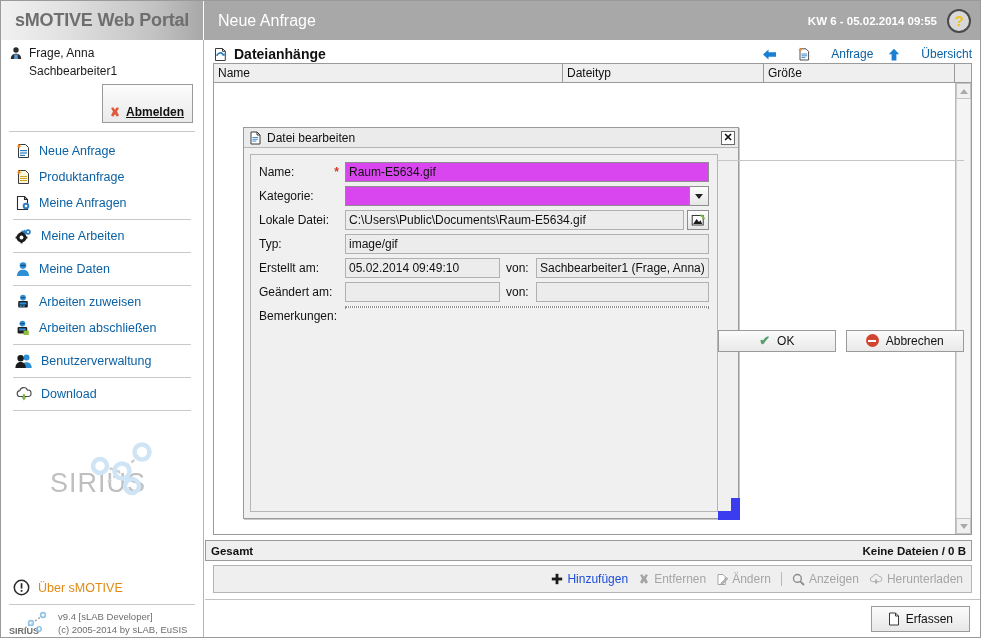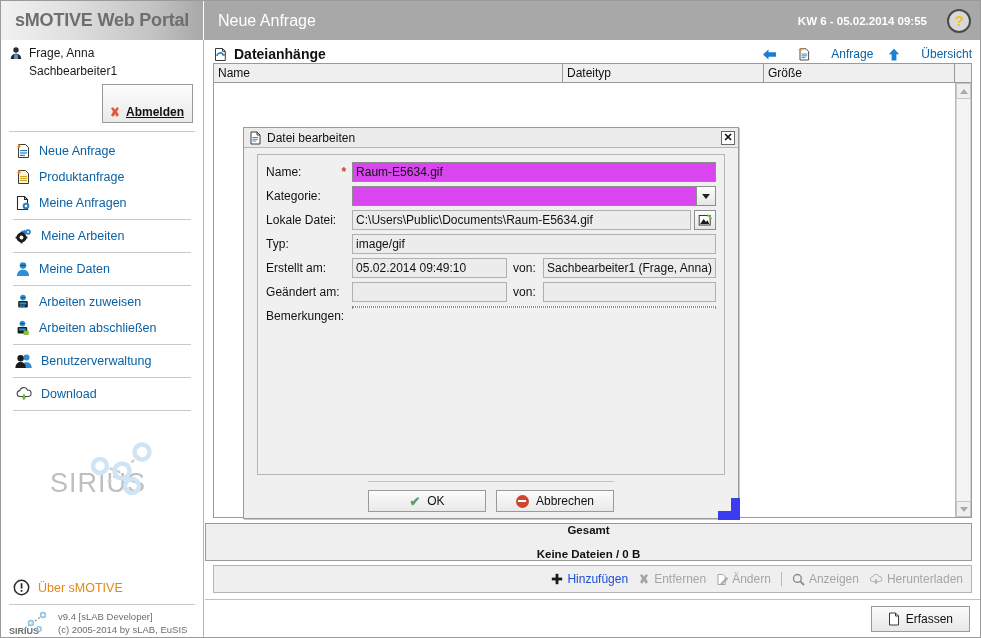--- a/index.html
+++ b/index.html
@@ -37,21 +37,21 @@
   }
   #titlecell {
     flex: 1; height: 100%;
     background: #a8a8a8;
     display: flex; align-items: center; justify-content: space-between;
     padding-right: 6px;
   }
   #pagetitle {
     font-size: 16px; color: #ffffff; padding-left: 14px; white-space: nowrap;
   }
-  #headerright { display: flex; align-items: center; gap: 20px; }
+  #headerright { display: flex; align-items: center; gap: 10px; }
   #kw { font-size: 11.5px; font-weight: bold; color: #ffffff; white-space: nowrap; }
   .help-circle {
     width: 24px; height: 24px; border-radius: 50%;
     border: 2px solid #4a4a4a; background: #d8d8d8;
     color: #f2c11a; font-weight: bold; font-size: 15px;
     display: flex; align-items: center; justify-content: center;
     line-height: 1; margin-right: 3px;
   }
 
   
@@ -136,22 +136,22 @@
     display: flex; align-items: center; justify-content: center; cursor: pointer;
   }
   .sb-arrow { width: 0; height: 0; border-left: 4px solid transparent; border-right: 4px solid transparent; }
   .sb-up { border-bottom: 5px solid #a9a9a9; }
   .sb-down { border-top: 5px solid #a9a9a9; }
   #sb-track { flex: 1; background: #f4f4f4; border: 1px solid #d6d6d6; border-top: none; border-bottom: none; }
 
   
   #totalsrow {
     margin: 5px 8px 0 0; border: 1px solid #9a9a9a; background: #efefef;
-    height: 38px; display: flex; align-items: center; justify-content: space-between;
-    padding: 0 5px; font-size: 11.5px; font-weight: bold; color: #111; flex-direction: column;
+    height: 21px; display: flex; align-items: center; justify-content: space-between;
+    padding: 0 5px; font-size: 11.5px; font-weight: bold; color: #111;
   }
   
   #actionbar {
     margin: 4px 8px 0 8px; border: 1px solid #b5b5b5; background: #efefef;
     height: 28px; display: flex; align-items: center; justify-content: flex-end;
     gap: 10px; padding-right: 8px;
   }
   .act { display: inline-flex; align-items: center; gap: 4px; font-size: 12px; cursor: pointer; }
   .act.enabled { color: #1d4ed8; }
   .act.disabled { color: #a5a5a5; cursor: default; }
@@ -179,21 +179,21 @@
   #dlg-title {
     height: 20px; background: #ebebeb; border-bottom: 1px solid #b5b5b5;
     display: flex; align-items: center; justify-content: space-between; padding: 0 3px 0 5px;
   }
   #dlg-title-left { display: flex; align-items: center; gap: 5px; font-size: 12px; color: #111; }
   #dlg-close {
     width: 14px; height: 14px; border: 1px solid #6a6a6a; background: #ffffff;
     display: flex; align-items: center; justify-content: center;
     font-size: 11px; font-weight: bold; color: #111; line-height: 1; cursor: pointer;
   }
-  #dlg-body { flex: 1; padding: 6px; display: flex; flex-direction: column; min-height: 0; align-items: center; }
+  #dlg-body { flex: 1; padding: 6px; display: flex; flex-direction: row; min-height: 0; }
   #form-panel {
     border: 1px solid #b5b5b5; background: #f0f0f0; flex: 1;
     padding: 7px 8px 8px 8px; display: flex; flex-direction: column; gap: 4px; min-height: 0;
   }
   .frow { display: flex; align-items: flex-start; gap: 0; }
   .flabel {
     width: 86px; font-size: 12px; color: #111; padding-top: 3px; white-space: nowrap;
     display: flex; justify-content: space-between; padding-right: 6px;
   }
   .req { color: #d43a2a; font-weight: bold; }

